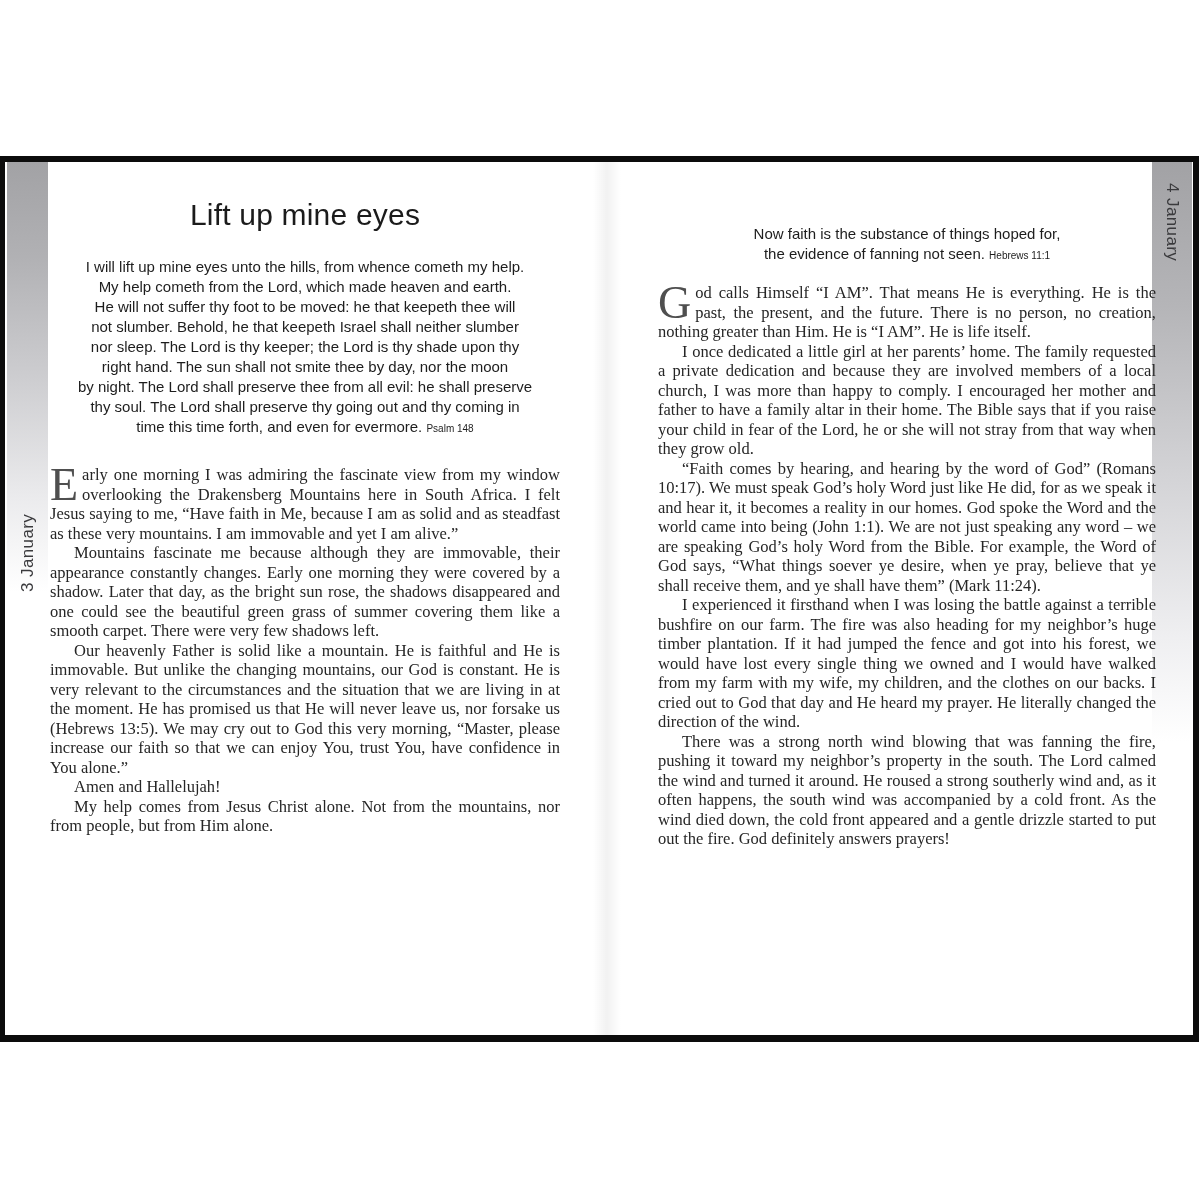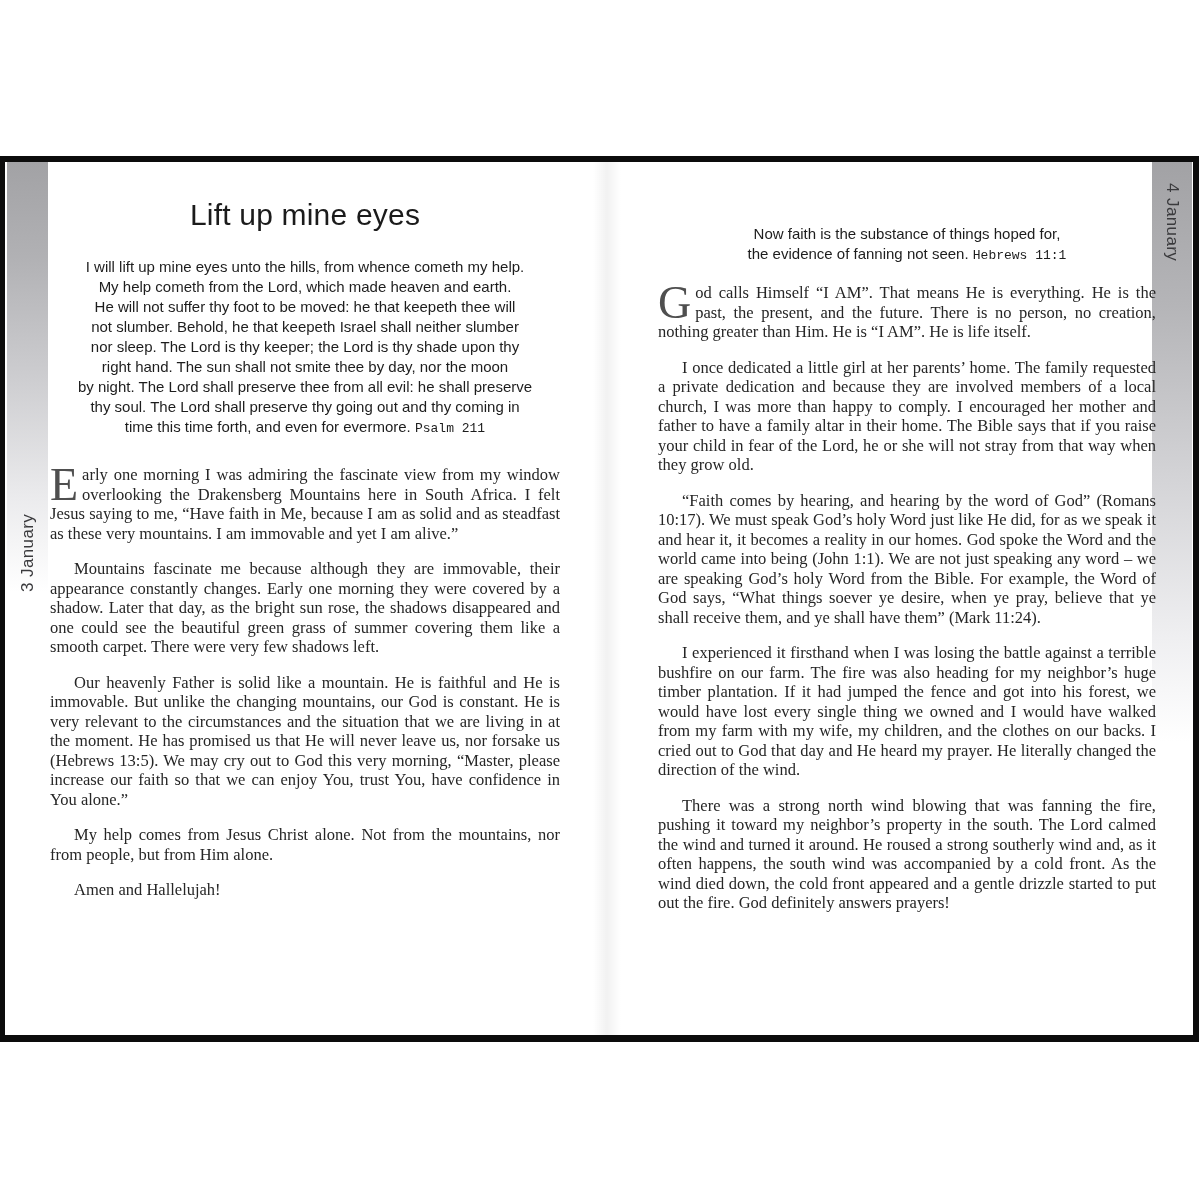--- a/index.html
+++ b/index.html
@@ -35,28 +35,28 @@
   
   .page-col{position:absolute;top:8px;padding-top:28px;box-sizing:border-box;}
   .left-col{left:45px;width:510px;}
   .right-col{left:653px;width:498px;}
   .page-title{
     margin:0;text-align:center;font-weight:normal;
     font-size:30px;line-height:33px;color:#1b1b1b;letter-spacing:0.2px;
   }
   .epigraph{margin-top:26px;text-align:center;font-size:15px;line-height:20px;color:#1d1d1d;}
   .epi-lines{white-space:pre-line;}
-  .epi-ref{font-size:13px;font-family:Liberation Mono, monospace;}
+  .epi-ref{font-size:10px;}
   .body-text{
     margin-top:26px;font-family:"Liberation Serif",serif;
     font-size:16.5px;line-height:19.5px;color:#262626;text-align:justify;
   }
   .right-col .body-text{margin-top:17px;}
   .body-par{margin:0;}
-  .indent{text-indent:24px;margin-top:16px;}
+  .indent{text-indent:24px;}
   .dropcap{
     float:left;font-family:"Liberation Serif",serif;
     font-size:46px;line-height:37px;padding:1px 4px 0 0;color:#4f4f4f;
   }
 </style>
 </head>
 <body>
 
 <div class="scan-frame">
 
@@ -75,29 +75,29 @@
 
     <div class="epigraph">
       <div class="epi-lines">I will lift up mine eyes unto the hills, from whence cometh my help.
 My help cometh from the Lord, which made heaven and earth.
 He will not suffer thy foot to be moved: he that keepeth thee will
 not slumber. Behold, he that keepeth Israel shall neither slumber
 nor sleep. The Lord is thy keeper; the Lord is thy shade upon thy
 right hand. The sun shall not smite thee by day, nor the moon
 by night. The Lord shall preserve thee from all evil: he shall preserve
 thy soul. The Lord shall preserve thy going out and thy coming in</div>
-      <div class="epi-last"><span>time this time forth, and even for evermore.</span> <span class="epi-ref">Psalm 211</span></div>
+      <div class="epi-last"><span>time this time forth, and even for evermore.</span> <span class="epi-ref">Psalm 148</span></div>
     </div>
 
     <div class="body-text">
       <p class="body-par"><span class="dropcap">E</span><span>arly one morning I was admiring the fascinate view from my window overlooking the Drakensberg Mountains here in South Africa. I felt Jesus saying to me, “Have faith in Me, because I am as solid and as steadfast as these very mountains. I am immovable and yet I am alive.”</span></p>
       <p class="body-par indent">Mountains fascinate me because although they are immovable, their appearance constantly changes. Early one morning they were covered by a shadow. Later that day, as the bright sun rose, the shadows disappeared and one could see the beautiful green grass of summer covering them like a smooth carpet. There were very few shadows left.</p>
       <p class="body-par indent">Our heavenly Father is solid like a mountain. He is faithful and He is immovable. But unlike the changing mountains, our God is constant. He is very relevant to the circumstances and the situation that we are living in at the moment. He has promised us that He will never leave us, nor forsake us (Hebrews 13:5). We may cry out to God this very morning, “Master, please increase our faith so that we can enjoy You, trust You, have confidence in You alone.”</p>
+      <p class="body-par indent">Amen and Hallelujah!</p>
       <p class="body-par indent">My help comes from Jesus Christ alone. Not from the mountains, nor from people, but from Him alone.</p>
-      <p class="body-par indent">Amen and Hallelujah!</p>
     </div>
   </div>
 
   <div class="page-col right-col">
 
     <div class="epigraph">
       <div class="epi-lines">Now faith is the substance of things hoped for,</div>
       <div class="epi-last"><span>the evidence of fanning not seen.</span> <span class="epi-ref">Hebrews 11:1</span></div>
     </div>
 

